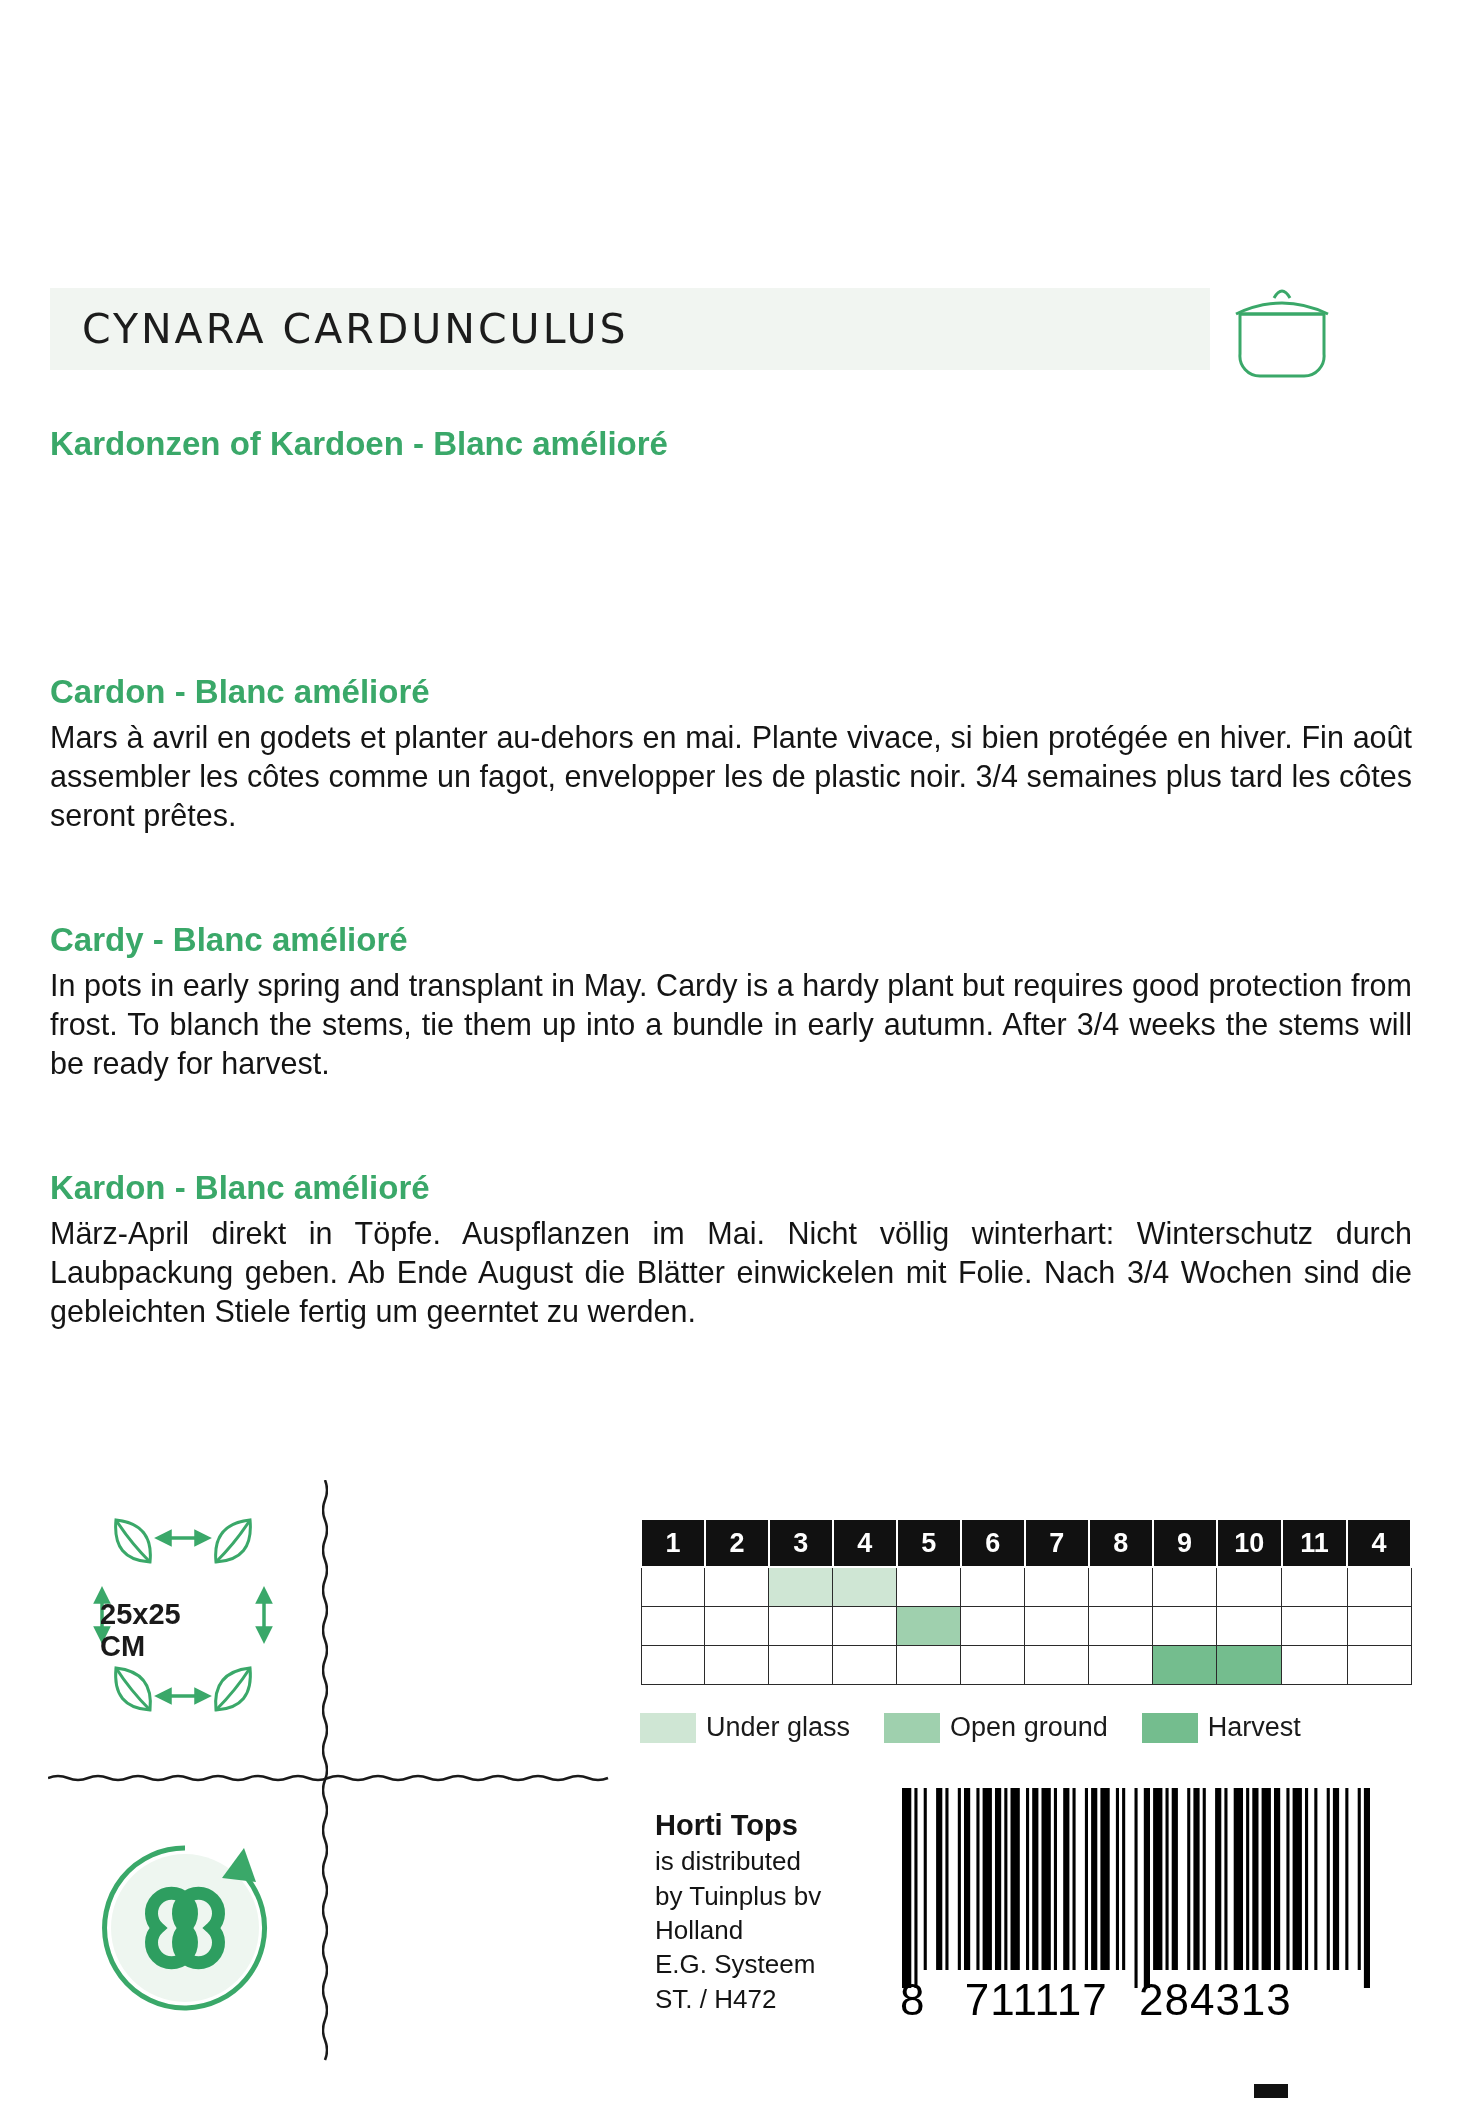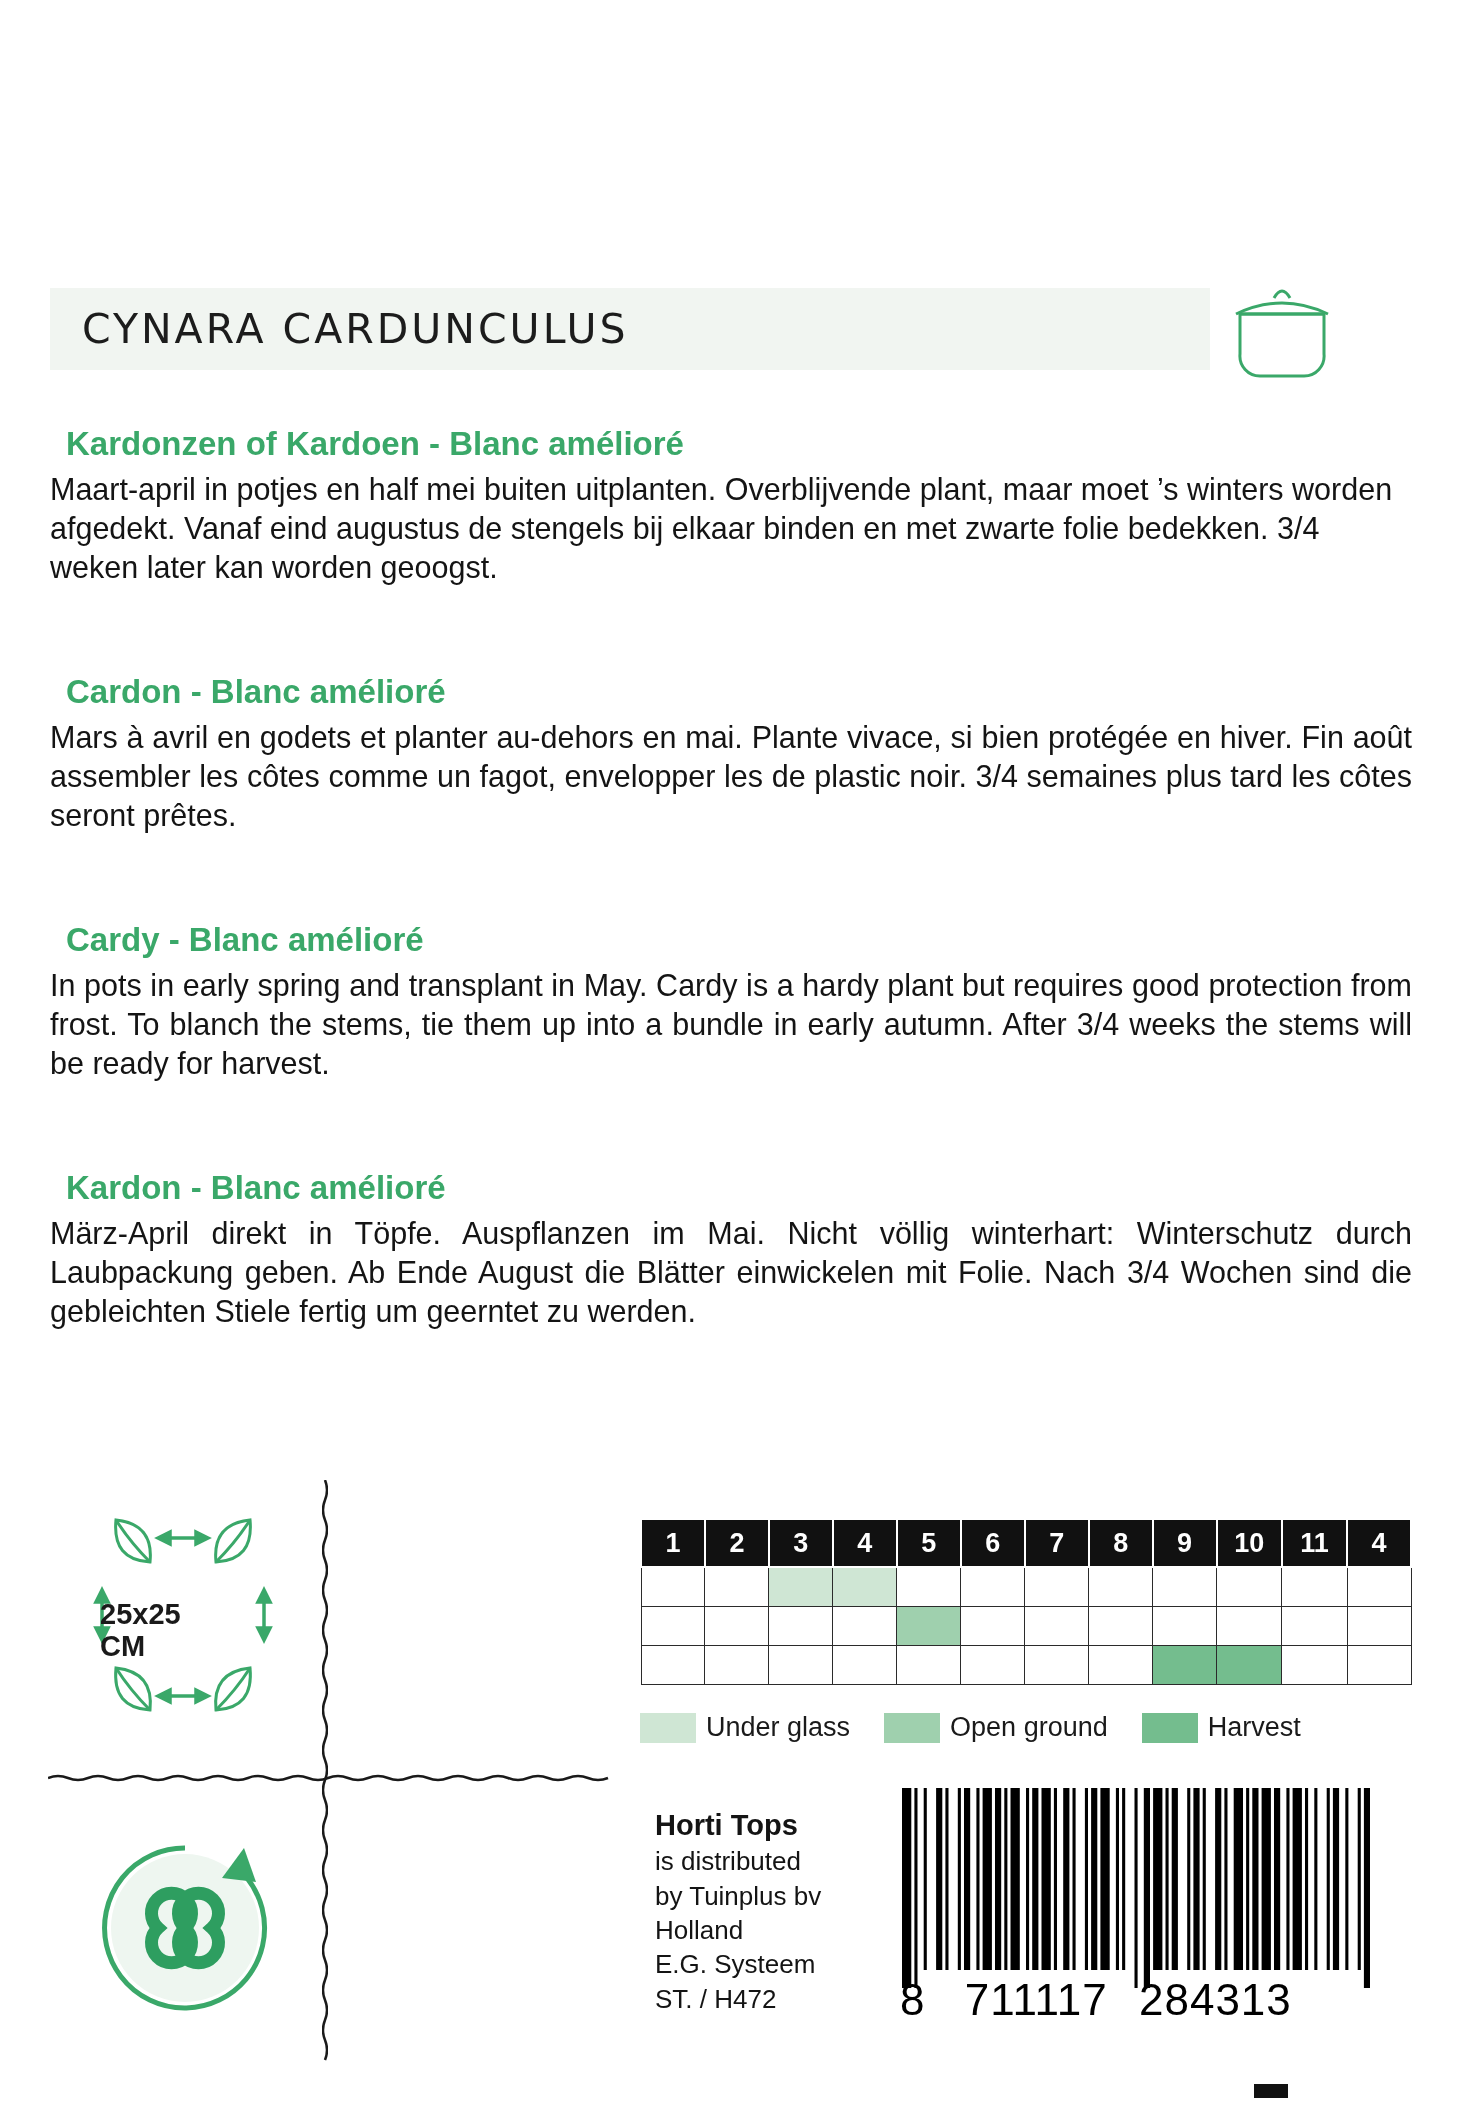--- a/index.html
+++ b/index.html
@@ -55,21 +55,21 @@
   
   .block {
     position: absolute;
     left: 50px;
     width: 1362px;
   }
   .block-title {
     color: #3aa869;
     font-size: 33px;
     font-weight: bold;
-    margin: 0 0 6px 16px;
+    margin: 0 0 6px 0;
     line-height: 1.2;
   }
   .block-body {
     font-size: 30.5px;
     line-height: 1.28;
     color: #141414;
     margin: 0;
   }
   .justify { text-align: justify; }
 
@@ -231,21 +231,20 @@
     <svg width="120" height="106" viewBox="0 0 120 106">
       <path d="M18 36 h84 v40 a20 20 0 0 1 -20 22 h-44 a20 20 0 0 1 -20 -22 z" fill="none" stroke="#3aa869" stroke-width="3"></path>
       <path d="M14 36 q46 -22 92 0" fill="none" stroke="#3aa869" stroke-width="3"></path>
       <path d="M52 20 q8 -14 16 0" fill="none" stroke="#3aa869" stroke-width="3"></path>
       <line x1="18" y1="36" x2="102" y2="36" stroke="#3aa869" stroke-width="3"></line>
     </svg>
   </div>
 
   <div class="block" id="block-nl">
     <h2 class="block-title">Kardonzen of Kardoen - Blanc amélioré</h2>
-    <p class="block-body">Maart-april in potjes en half mei buiten uitplanten. Overblijvende plant, maar moet ’s winters worden afgedekt. Vanaf eind augustus de stengels bij elkaar binden en met zwarte folie bedekken. 3/4 weken later kan worden geoogst.</p>
   </div>
 
   <div class="block" id="block-fr">
     <h2 class="block-title">Cardon - Blanc amélioré</h2>
     <p class="block-body justify">Mars à avril en godets et planter au-dehors en mai. Plante vivace, si bien protégée en hiver. Fin août assembler les côtes comme un fagot, envelopper les de plastic noir. 3/4 semaines plus tard les côtes seront prêtes.</p>
   </div>
 
   <div class="block" id="block-en">
     <h2 class="block-title">Cardy - Blanc amélioré</h2>
     <p class="block-body justify">In pots in early spring and transplant in May. Cardy is a hardy plant but requires good protection from frost. To blanch the stems, tie them up into a bundle in early autumn. After 3/4 weeks  the stems will be ready for harvest.</p>

